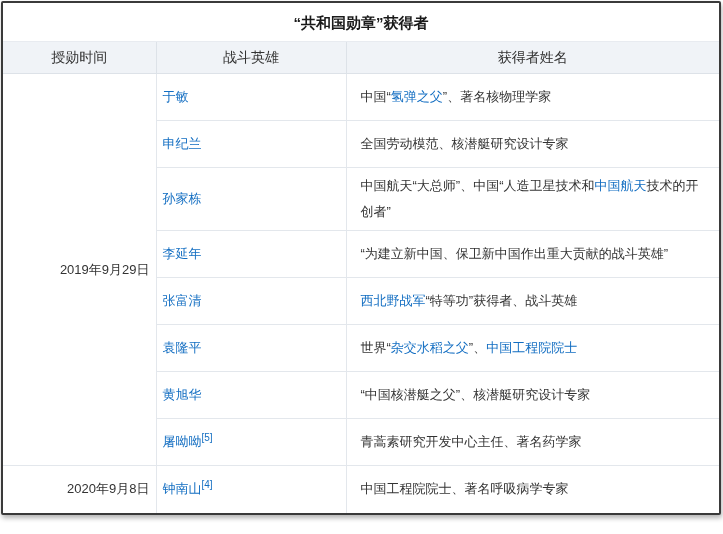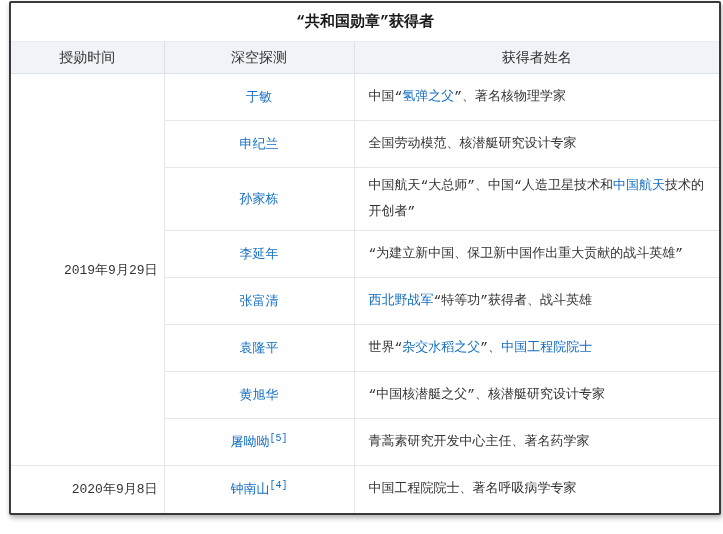--- a/index.html
+++ b/index.html
@@ -12,22 +12,21 @@
   }
   * { box-sizing: border-box; }
   html, body {
     margin: 0; padding: 0;
     background: #ffffff;
     font-family: "Liberation Sans", "DejaVu Sans", sans-serif;
   }
   .page {
     width: 723px;
     height: 534px;
-    padding: 1px 2px 6px 9px;
-    font-family: Liberation Mono, monospace;
+    padding: 1px 2px 6px 1px;
   }
   .card {
     width: 100%;
     border: 2px solid var(--border-dark);
     border-radius: 2px;
     background: #ffffff;
     box-shadow: 1px 3px 5px rgba(0,0,0,0.30);
     overflow: hidden;
   }
   .title {
@@ -64,21 +63,21 @@
     color: var(--text);
     font-size: 13px;
     vertical-align: middle;
     background: #ffffff;
   }
   td.date {
     text-align: right;
     padding: 0 6px;
   }
   td.name {
-    text-align: center;
+    text-align: left;
     border-left: 1px solid var(--divider);
     padding: 0 6px;
   }
   td.contrib {
     text-align: left;
     border-left: 1px solid var(--divider);
     padding: 5px 10px 5px 14px;
     line-height: 26px;
     margin-left: 20px;
   }
@@ -102,21 +101,21 @@
     <div class="title">“共和国勋章”获得者</div>
     <table class="recipients">
       <colgroup>
         <col class="c1">
           <col class="c2">
           <col class="c3">
       </colgroup>
       <thead>
         <tr>
           <th>授勋时间</th>
-          <th>深空探测</th>
+          <th>战斗英雄</th>
           <th>获得者姓名</th>
         </tr>
       </thead>
       <tbody>
           <tr>
             <td class="date" rowspan="8">2019年9月29日</td>
             <td class="name"><span class="link">于敏</span></td>
             <td class="contrib"><span>中国“</span><span class="link">氢弹之父</span><span>”、著名核物理学家</span></td>
           </tr>
           <tr>

